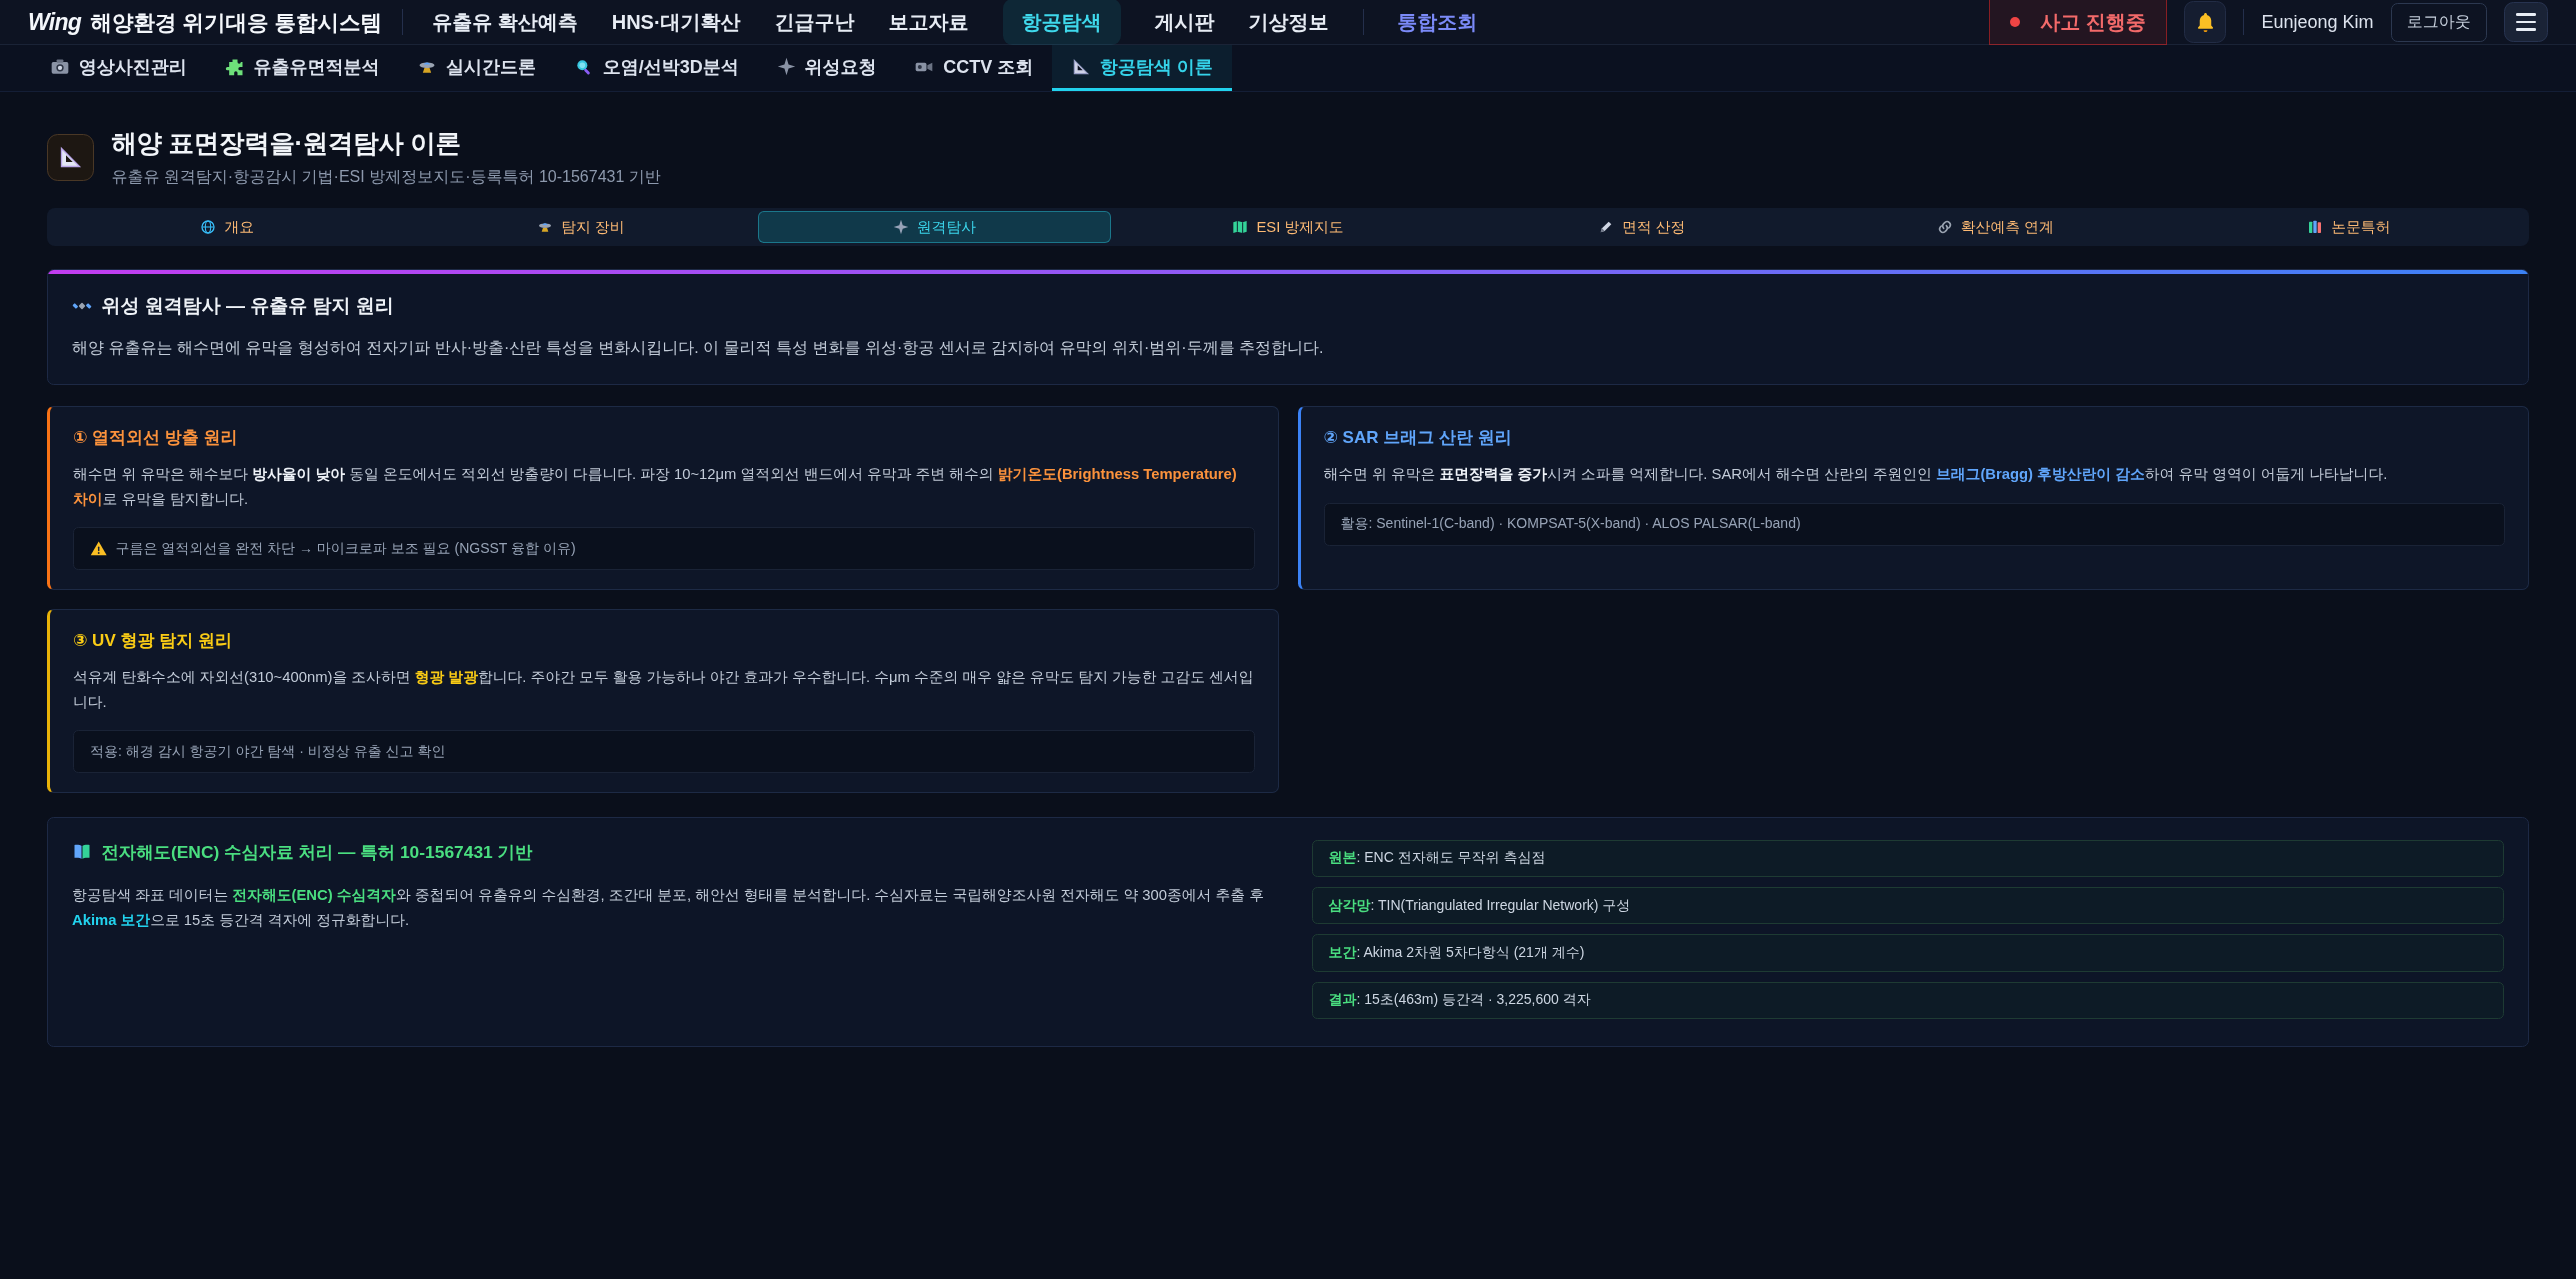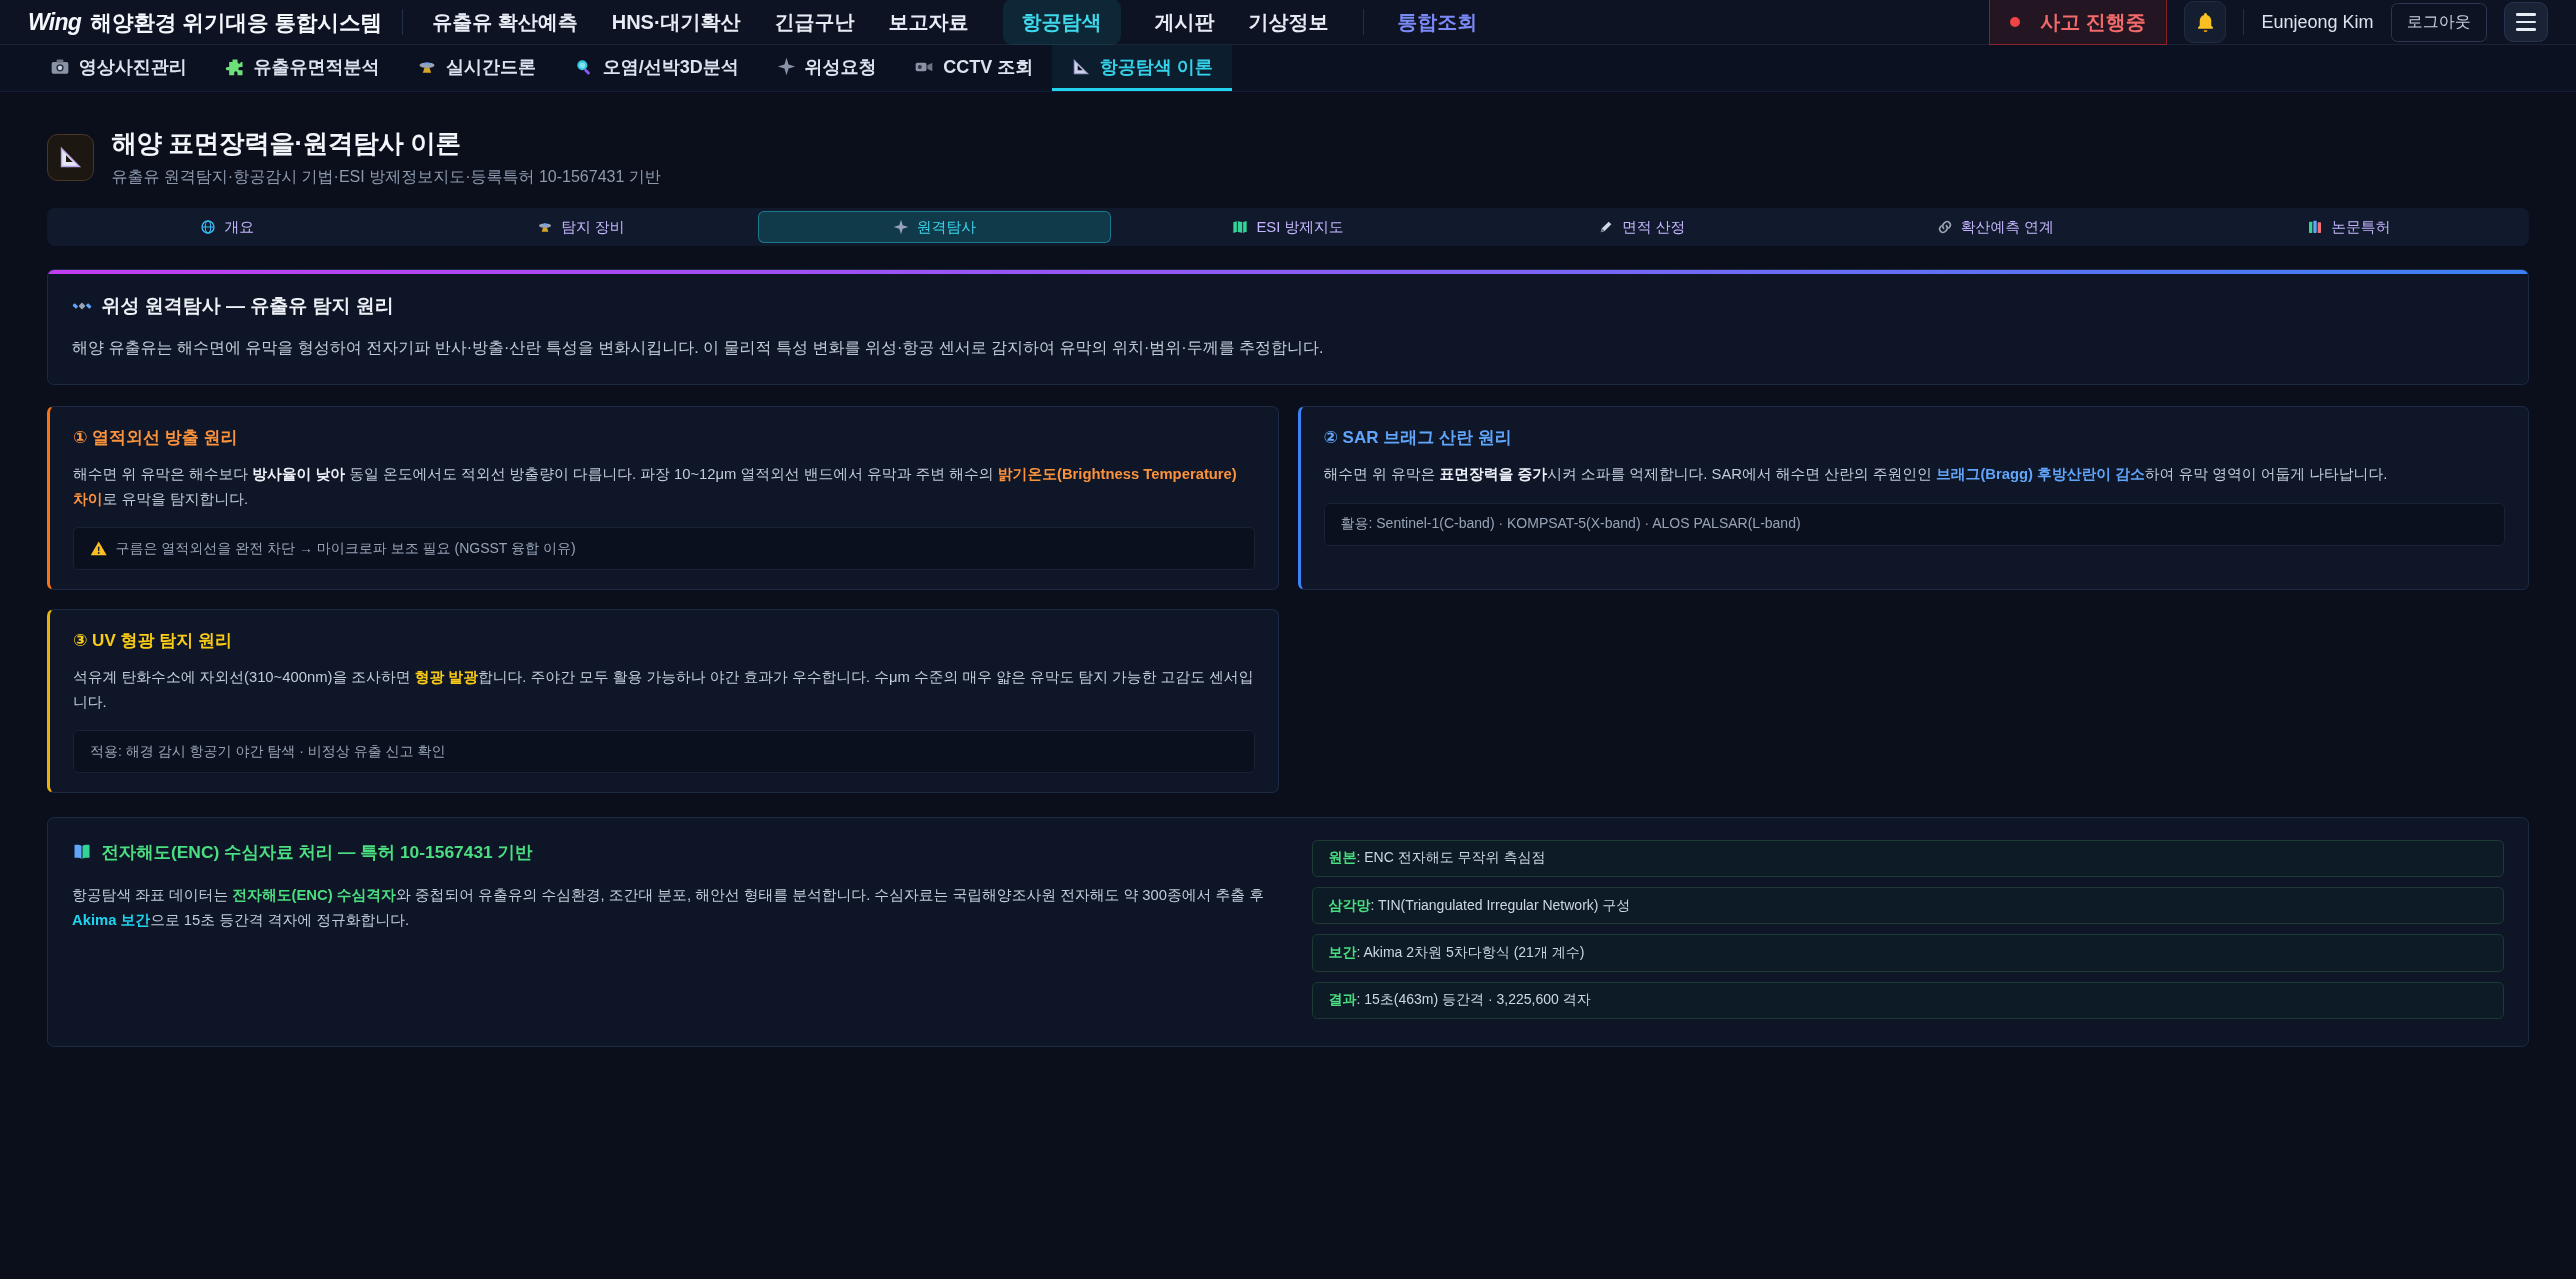--- a/index.html
+++ b/index.html
@@ -39,21 +39,21 @@
   .content { padding:0 47px; }
   .page-head { margin-top:34px; display:flex; align-items:center; gap:17.4px; }
   .head-icon { width:47px; height:47px; border-radius:10.7px; background:#1d1712; border:0.7px solid #4a3826;
     display:flex; align-items:center; justify-content:center; }
   .page-title { font-size:25.5px; font-weight:800; color:#f2f5f9; letter-spacing:-0.3px; }
   .page-sub { margin-top:6px; font-size:16px; color:#8d99ad; }
 
   
   .pills { margin-top:20px; background:#111a2c; border-radius:8px; display:flex; padding:3.4px; height:38px; }
   .pill { flex:1; display:flex; align-items:center; justify-content:center; gap:8px; font-size:14.8px;
-    color:#c4b5fd; border-radius:6px; cursor:pointer; white-space:nowrap; border:0.7px solid transparent; }
+    color:#fdba74; border-radius:6px; cursor:pointer; white-space:nowrap; border:0.7px solid transparent; }
   .pill.active { background:#10394a; border-color:rgba(45,212,238,.40); color:#3bd6ec; font-weight:400; }
 
   
   .section-card { margin-top:23px; background:#0d1527; border:0.7px solid #1d2945; border-radius:6.7px; overflow:hidden; }
   .grad-bar { height:4px; background:linear-gradient(90deg,#c13df0,#8b5cf6,#3b82f6); }
   .section-inner { padding:19px 24px 23px; }
   .section-title { display:flex; align-items:center; gap:9.4px; font-size:19px; font-weight:800; color:#eef2f7; }
   .section-body { margin-top:16px; font-size:16px; color:#c2cbd8; line-height:1.6; }
 
   

